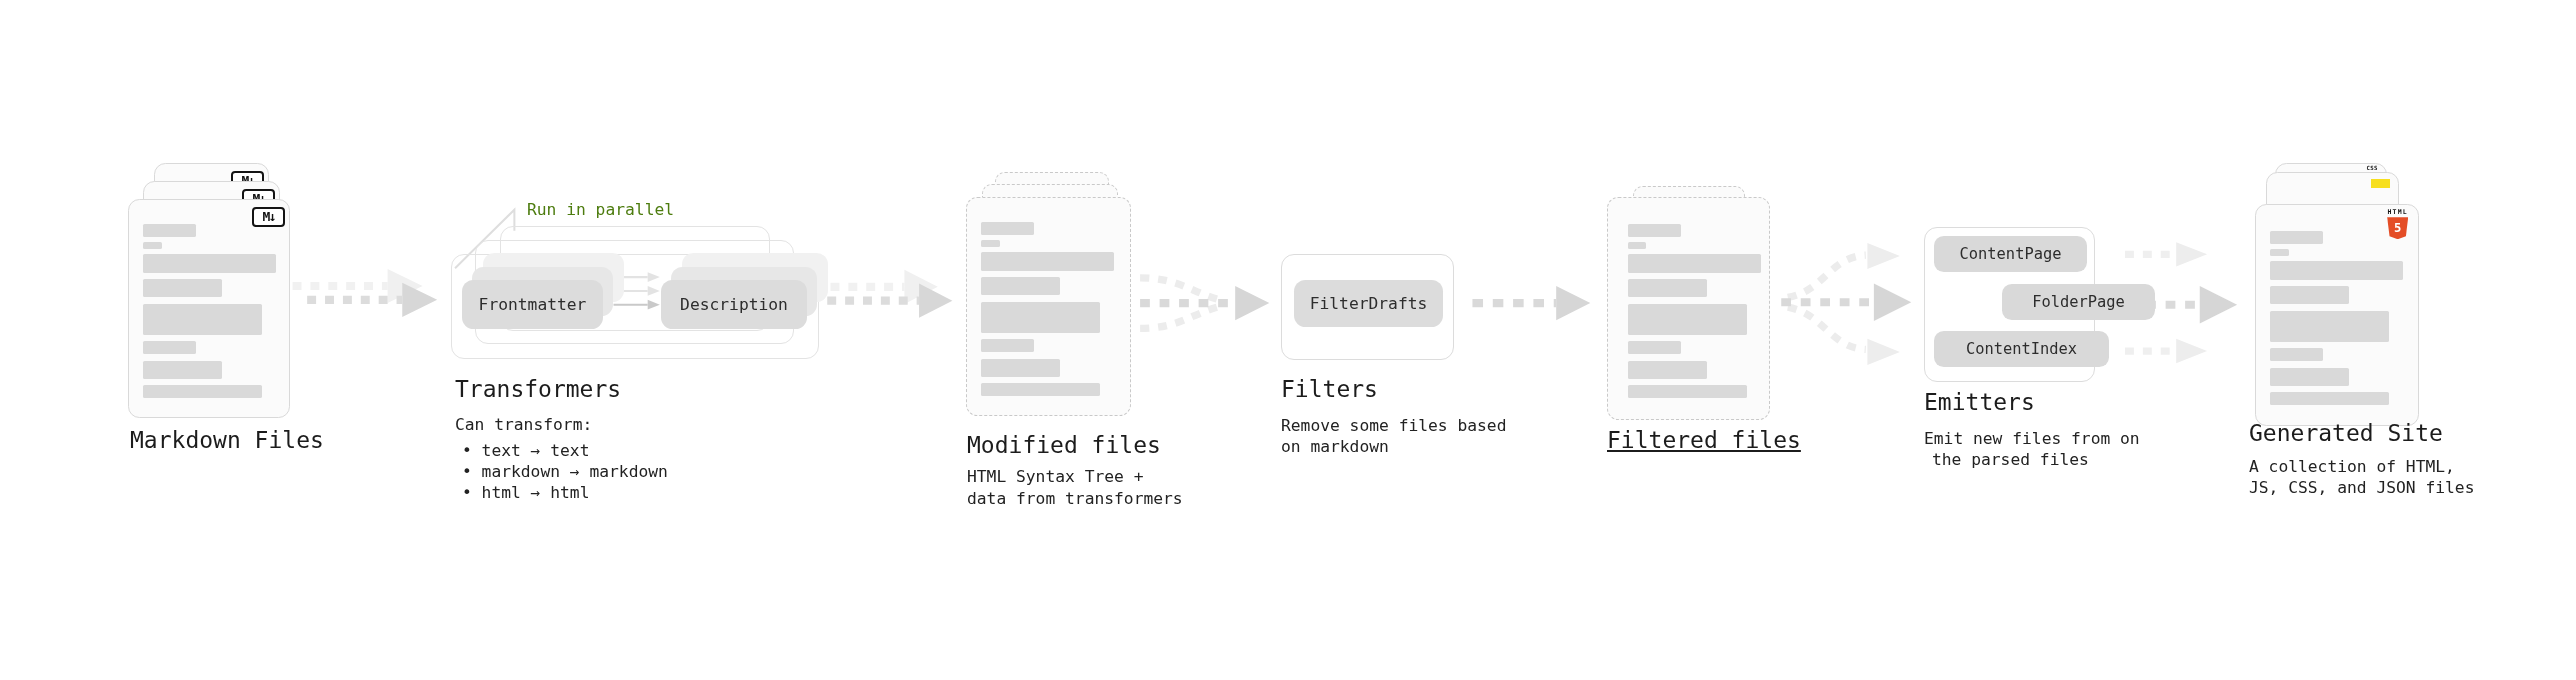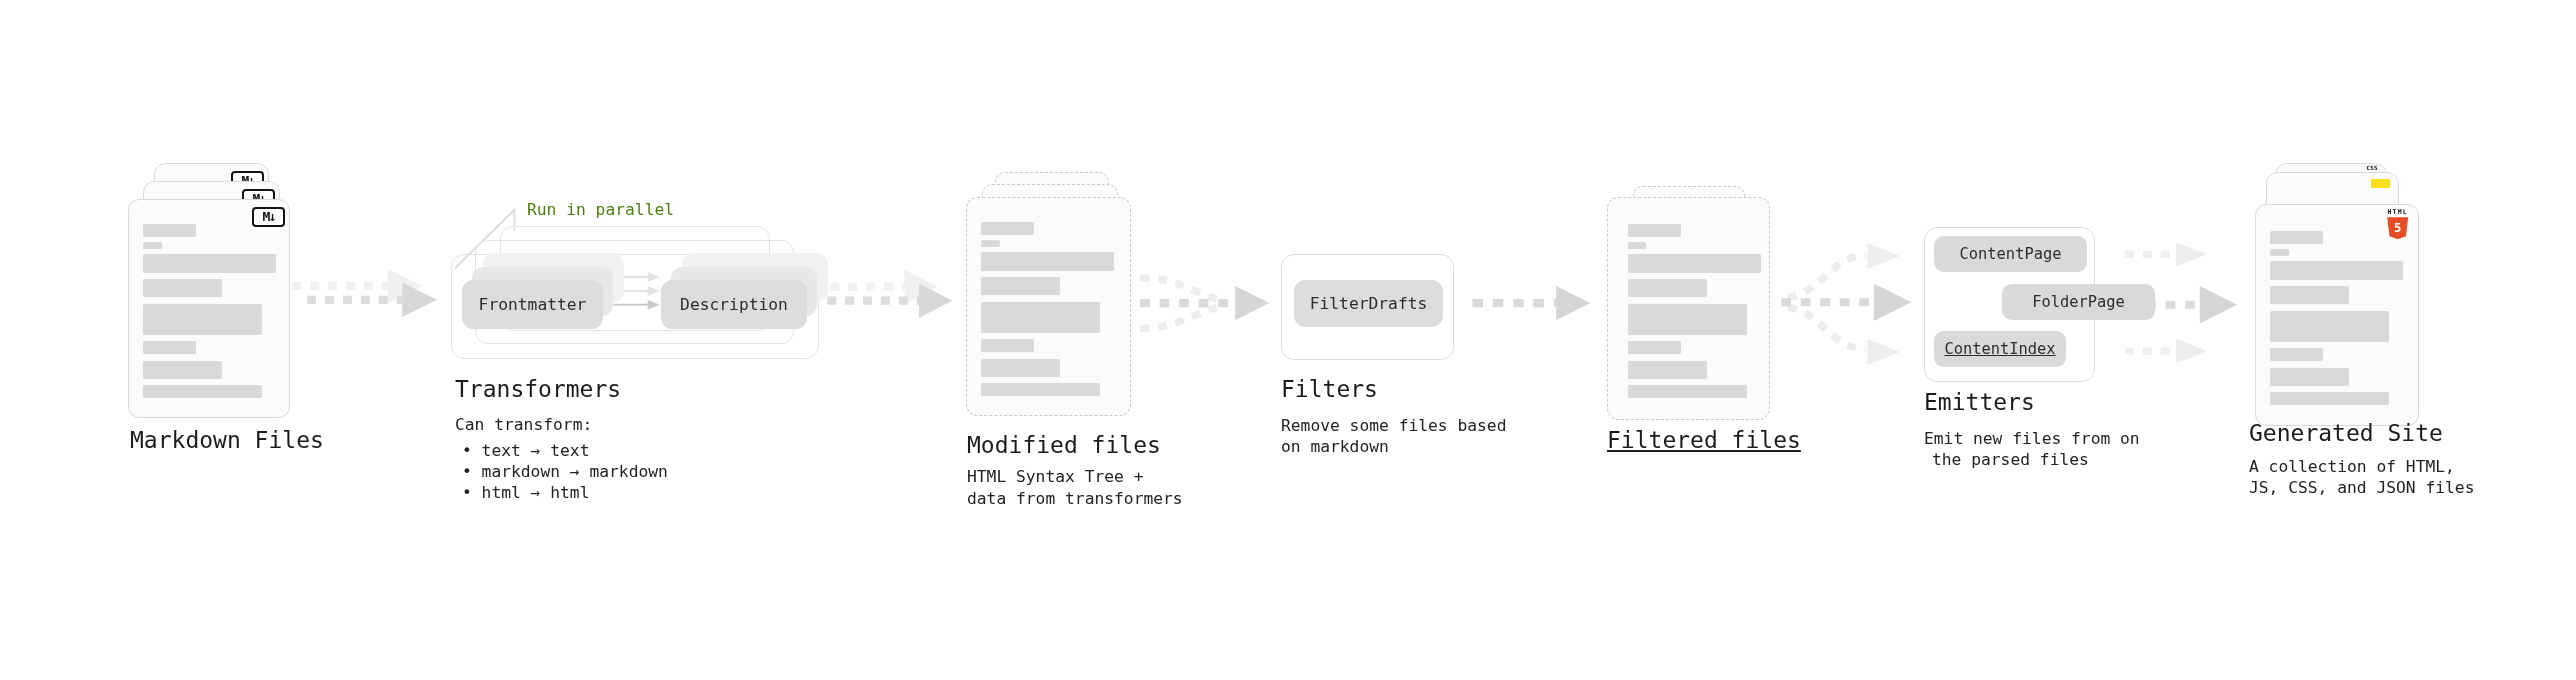--- a/index.html
+++ b/index.html
@@ -202,21 +202,21 @@
           <div class="bar" style="left: 0px; top: 161px; width: 119px; height: 13px;"></div>
         </div>
     </div>
     <div class="title" style="left:1607px;top:426px;text-decoration:underline;">Filtered files</div>
   </div>
 
   <div>
     <div class="proc-card" style="left:1924px;top:227px;width:171px;height:155px;"></div>
     <div class="pill small" style="left:1934px;top:236px;width:153px;height:36px;">ContentPage</div>
     <div class="pill small" style="left:1978px;top:284px;width:153px;height:36px;margin-left:24px;">FolderPage</div>
-    <div class="pill small" style="left:1934px;top:331px;width:132px;height:36px;text-decoration:underline;">ContentIndex</div>
+    <div class="pill small" style="left:1934px;top:331px;width:175px;height:36px;">ContentIndex</div>
     <div class="title" style="left:1924px;top:388px;">Emitters</div>
     <div class="body-text" style="left:1924px;top:428px;">Emit new files from on</div>
     <div class="body-text" style="left:1924px;top:449px;margin-left:8px;">the parsed files</div>
   </div>
 
   <div>
     <div class="doc-card" style="left:2275px;top:163px;width:112px;height:219px;">
       <div class="css-icon">
         <div class="css-text">CSS</div>
         <div class="css-bar"></div>

